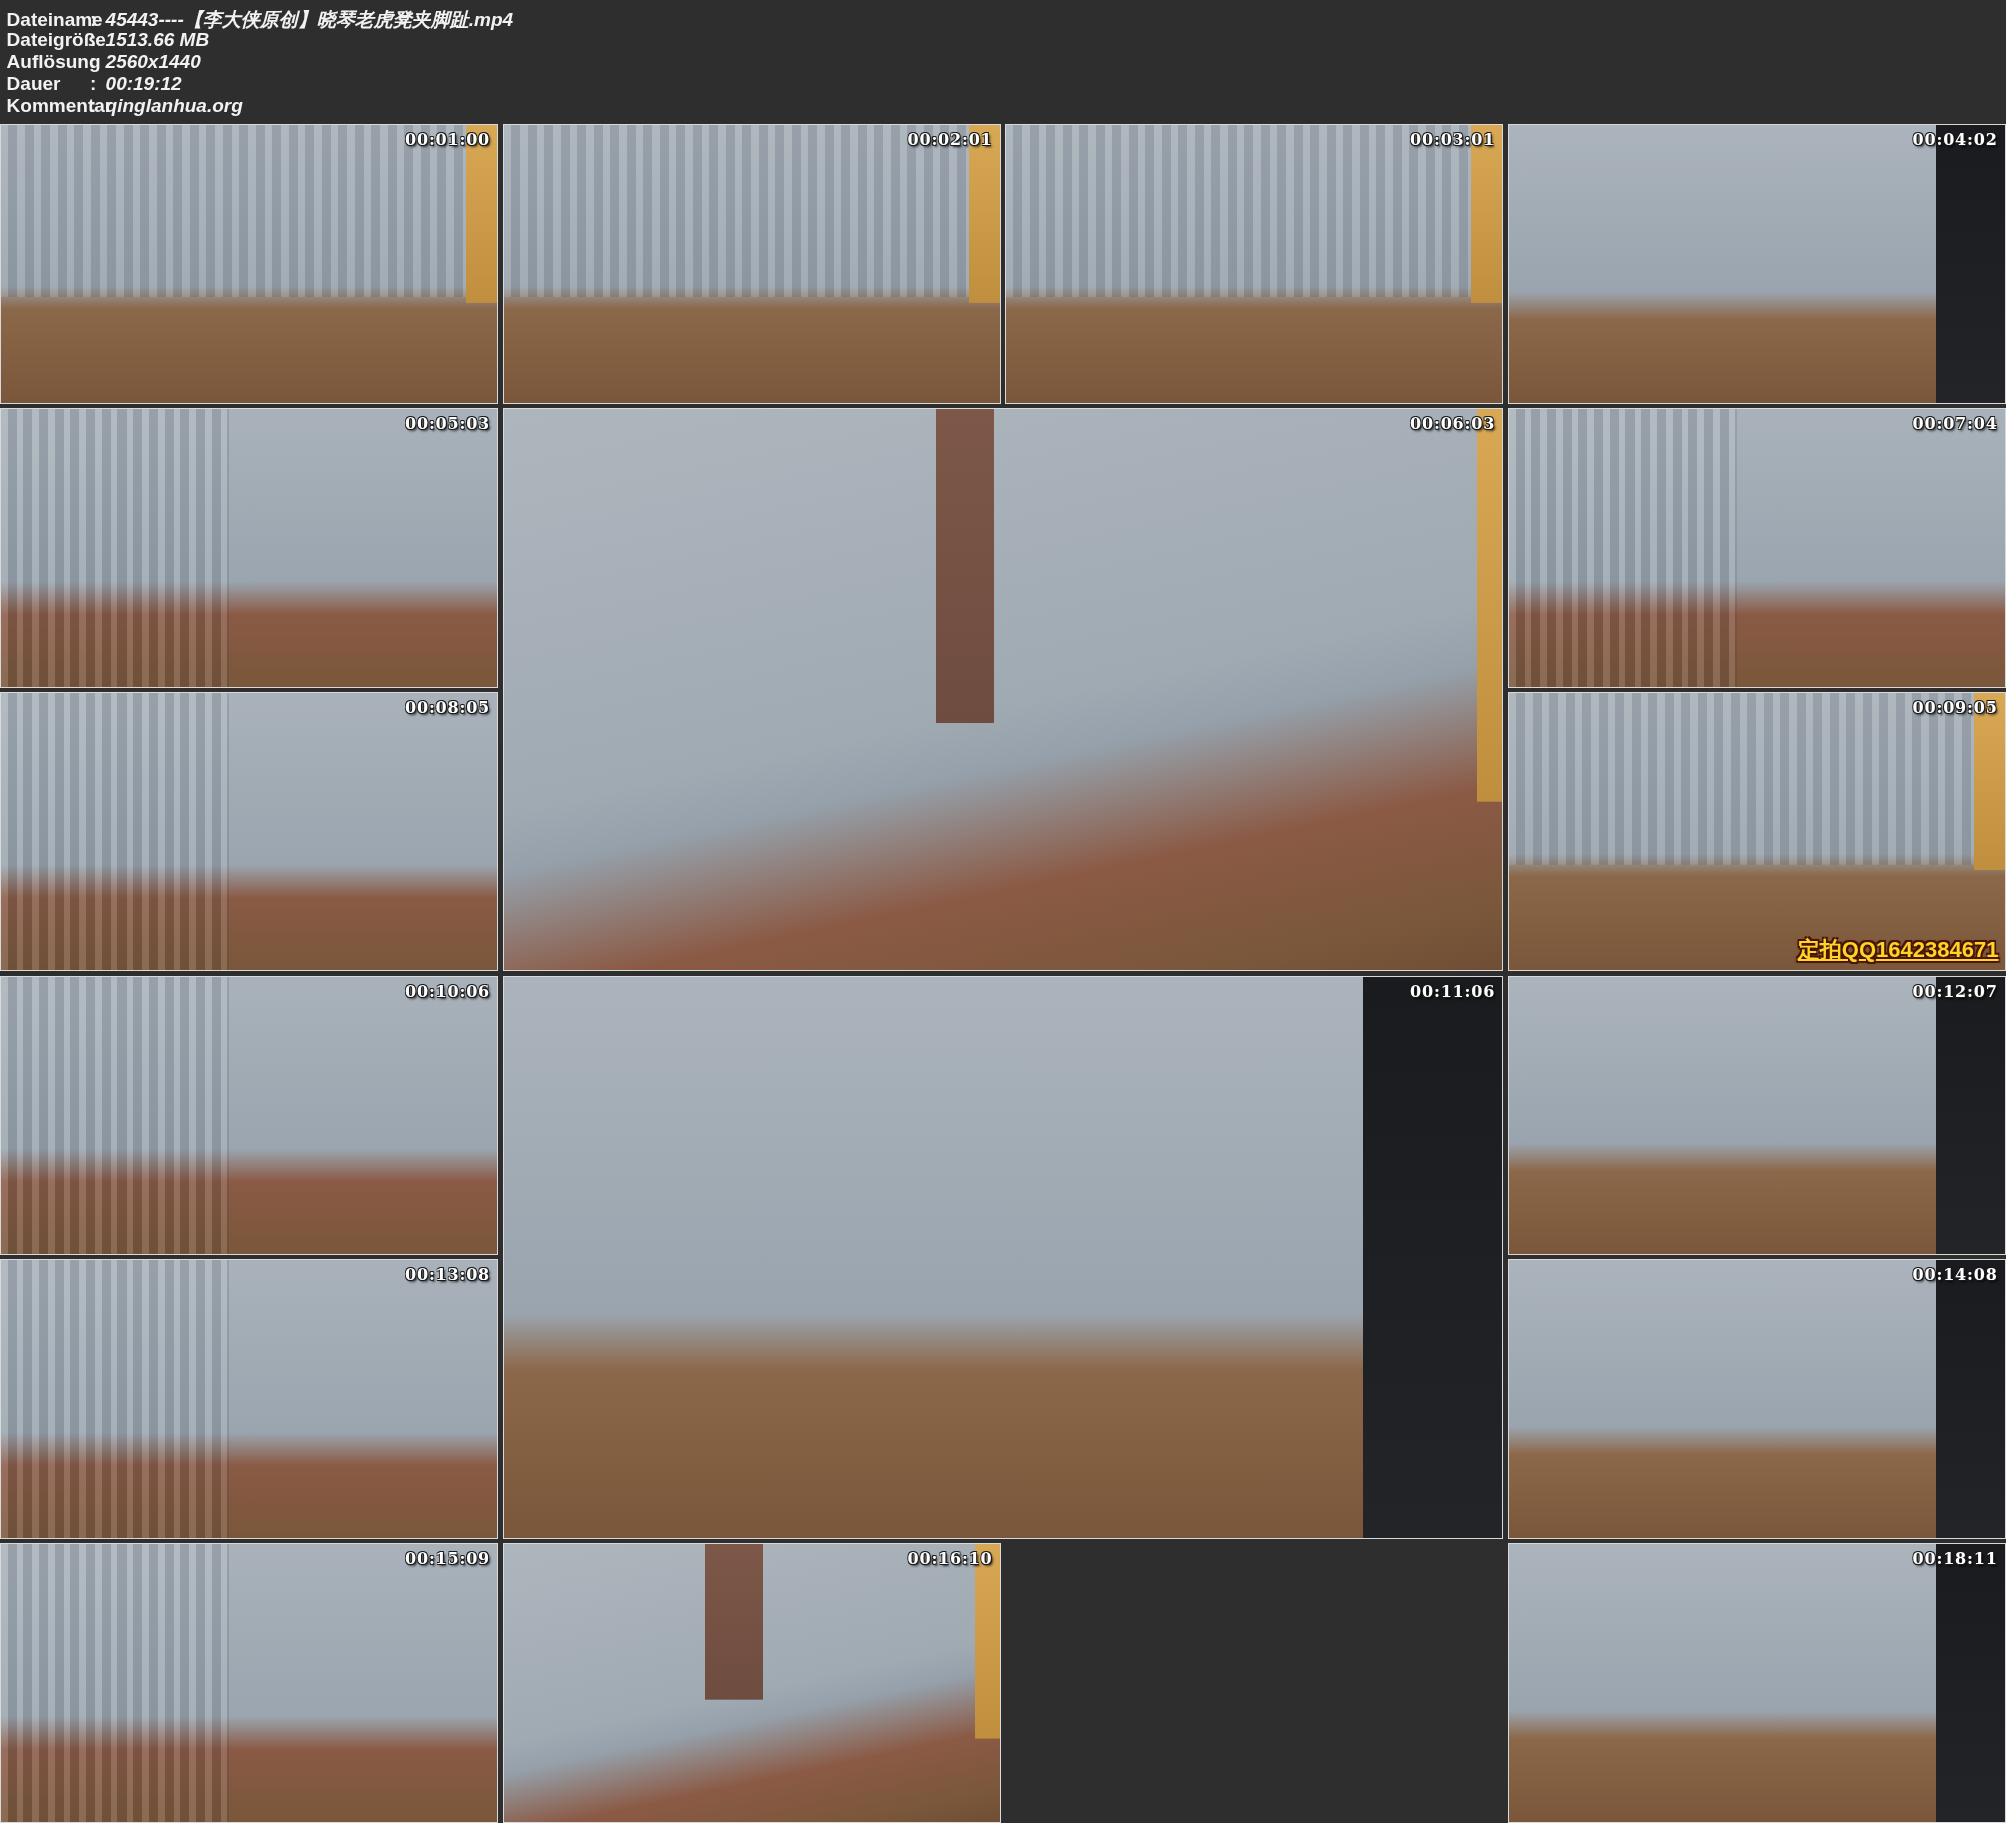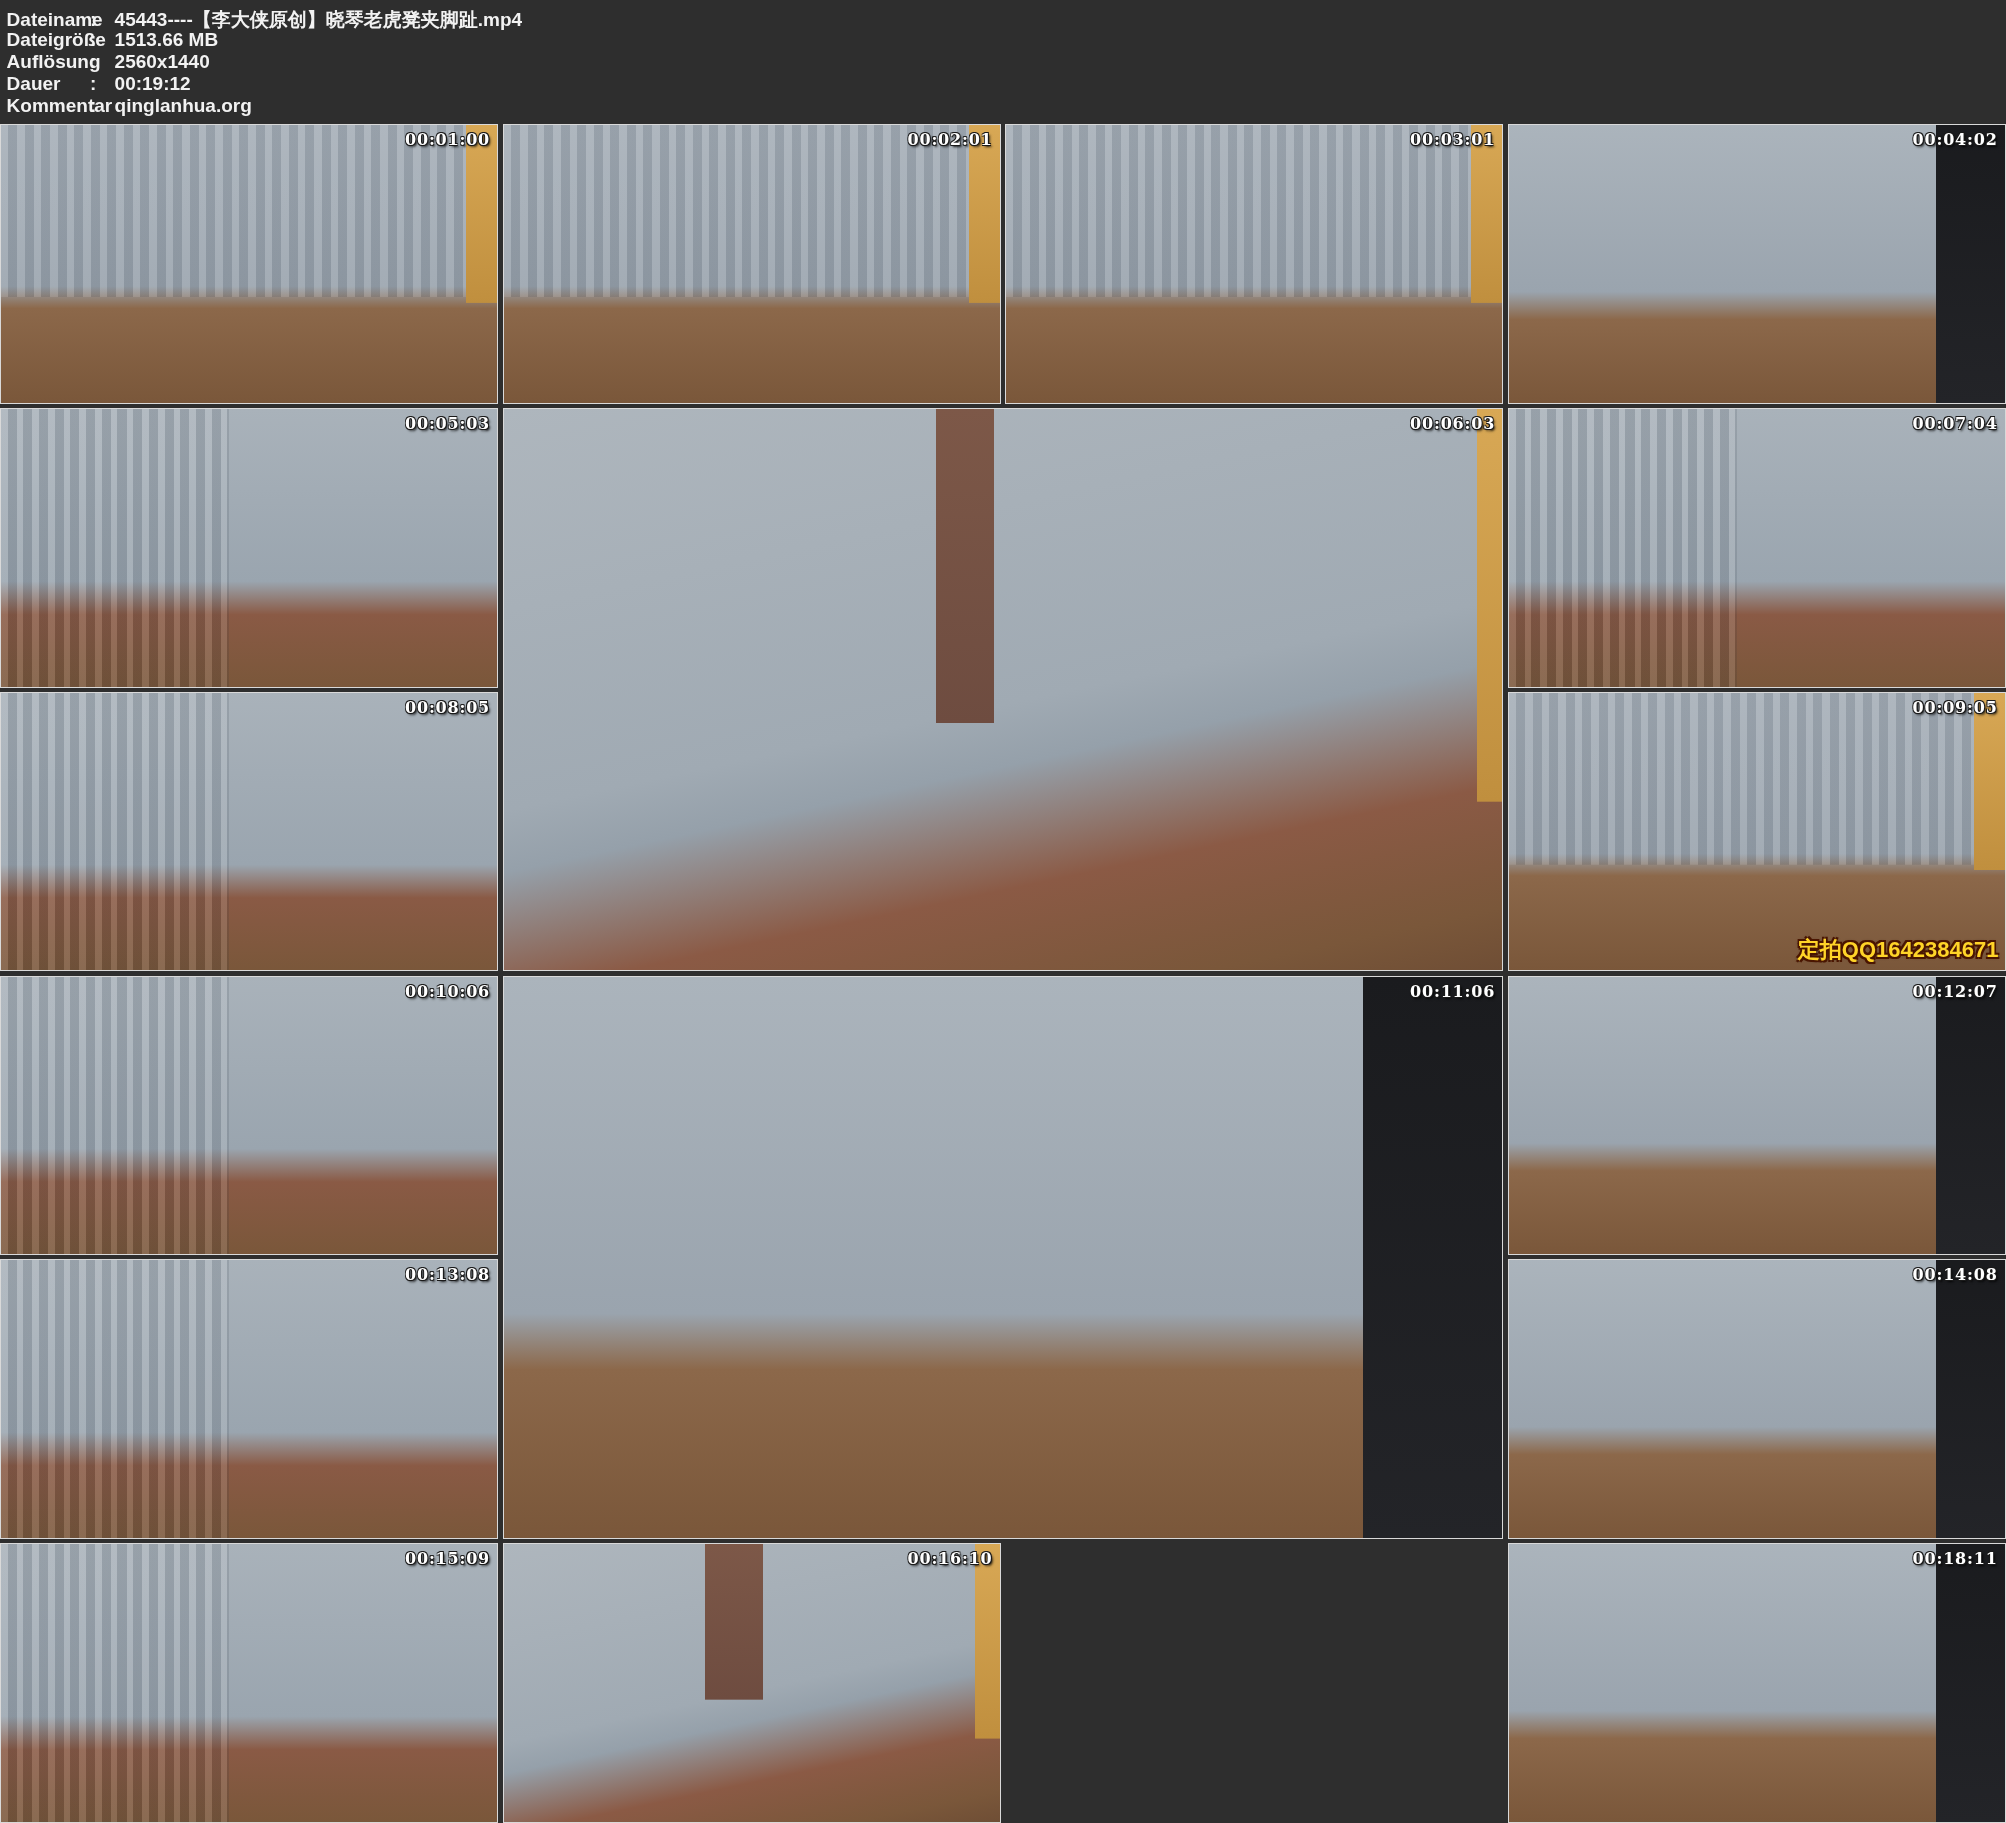--- a/index.html
+++ b/index.html
@@ -18,21 +18,21 @@
   .meta-row {
     display:flex;
     align-items:baseline;
     height:22px;
     font-size:19px;
     font-weight:bold;
     white-space:nowrap;
   }
   .meta-label { display:inline-block; width:79px; }
   .meta-colon { display:inline-block; width:15px; text-align:center; }
-  .meta-value { margin-left:14px; }
+  .meta-value { margin-left:5px;font-style:italic; }
   
   .grid {
     width:2006px; height:1699px;
     display:grid;
     grid-template-columns:repeat(4, 1fr);
     grid-template-rows:repeat(6, 1fr);
     gap:4.1px;
   }
   .tile {
     position:relative;
@@ -99,20 +99,21 @@
     position:absolute;
     bottom:5px; right:6.6px;
     font-family:"Liberation Sans", sans-serif;
     font-weight:bold;
     font-size:22px;
     color:#ffd428;
     text-shadow:
       -1.7px -1.7px 0 #4a1500, 1.7px -1.7px 0 #4a1500,
       -1.7px  1.7px 0 #4a1500, 1.7px  1.7px 0 #4a1500,
        0 0 3.3px rgba(0,0,0,.8);
+    text-decoration: underline;
   }
 </style>
 </head>
 <body>
 
 <div class="header">
   <div class="meta-row">
     <span class="meta-label">Dateiname</span>
     <span class="meta-colon">:</span>
     <span class="meta-value">45443----【李大侠原创】晓琴老虎凳夹脚趾.mp4</span>

